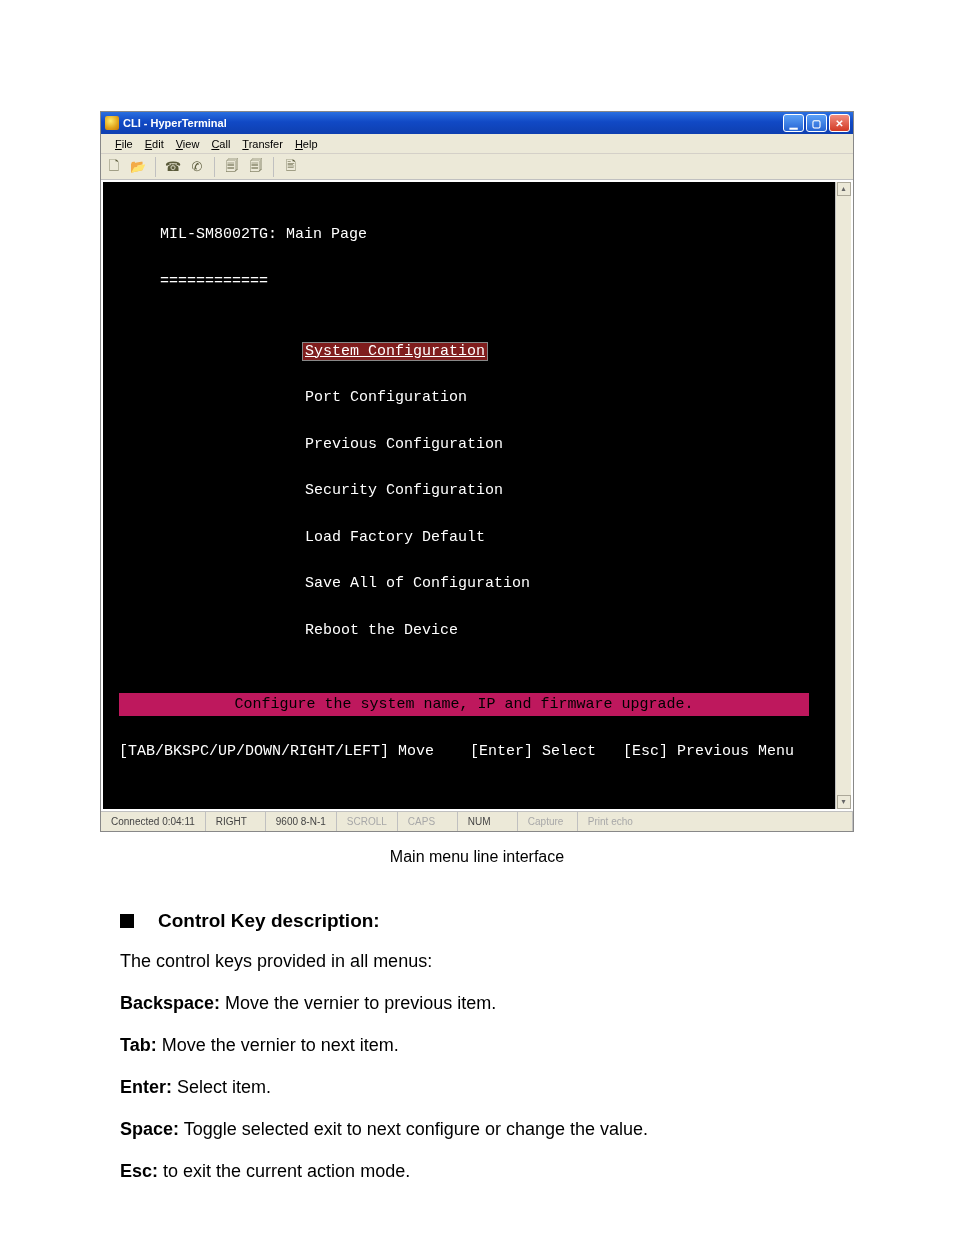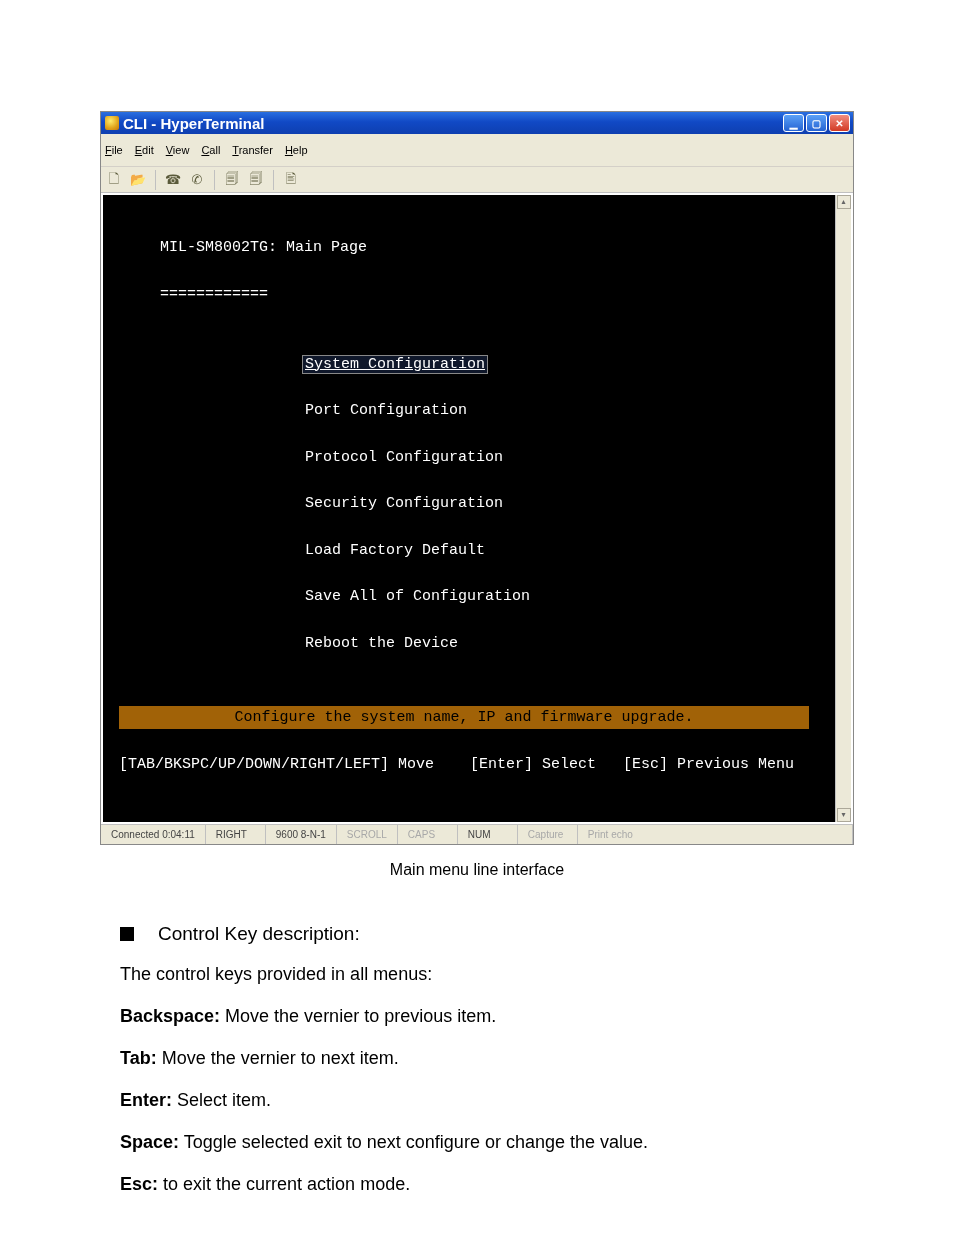--- a/index.html
+++ b/index.html
@@ -26,40 +26,40 @@
     padding: 0 3px 0 4px;
     font-weight: bold;
   }
   .titlebar .icon {
     width: 14px; height: 14px;
     background: radial-gradient(circle at 40% 35%, #ffec6a 0%, #e0a21a 60%, #c4760a 100%);
     border-radius: 2px;
     margin-right: 4px;
     display: inline-block;
   }
-  .titlebar .title { flex: 1; font-size: 15px; }
+  .titlebar .title { flex: 1; font-size: 11px; }
   .win-btns { display: flex; gap: 2px; }
   .win-btn {
     width: 21px; height: 18px;
     border: 1px solid #fff;
     border-radius: 3px;
     display: flex; align-items: center; justify-content: center;
     font-size: 10px; font-weight: bold;
     color: #fff;
   }
   .win-btn.min, .win-btn.max { background: linear-gradient(to bottom,#5ba1f7,#2563d3); }
   .win-btn.close { background: linear-gradient(to bottom,#f28e7f,#d23a24); }
 
   .menubar {
-    height: 33px;
+    height: 20px;
     background: #ece9d8;
     border-bottom: 1px solid #d4d0c8;
     display: flex;
     align-items: center;
-    padding-left: 4px;
+    padding-left: 14px;
     font-size: 11px;
   }
   .menubar .menuitem { margin-right: 12px; cursor: default; }
   .menubar .u { text-decoration: underline; }
 
   .toolbar {
     height: 26px;
     background: #ece9d8;
     border-bottom: 1px solid #c0c0c0;
     display: flex;
@@ -106,28 +106,28 @@
     border: 1px solid #aca899;
     font-size: 8px; line-height: 12px; text-align:center;
     color: #666;
   }
   .term-head { margin-left: 35px; }
   .term-underline { margin-left: 35px; }
   .term-menu { margin-left: 180px; }
   .term-menu .sel {
     color: #fff;
     text-decoration: underline;
-    background: #0f172a;
+    background: #7f1d1d;
     outline: 1px solid #888;
     padding: 0 2px;
     margin-left: -2px;
   }
   .term-hint-wrap { margin-top: 28px; }
   .term-hint {
-    background: #a16207;
+    background: #be185d;
     color: #000;
     display: inline-block;
     width: 690px;
     padding: 0 4px;
     margin-left: -6px;
     text-align: center;
   }
   .term-nav { margin-left: -6px; }
 
   .statusbar {
@@ -155,21 +155,21 @@
     margin-top: 16px;
   }
   .doc { margin-top: 44px; font-size: 18px; }
   .bullet-line { margin-left: 20px; display:flex; align-items:center; }
   .square {
     width: 14px; height: 14px;
     background: #000;
     margin-right: 24px;
     flex-shrink:0;
   }
-  .bullet-title { font-weight: normal; font-size: 19px; text-align: right; }
+  .bullet-title { font-weight: bold; font-size: 19px; text-align: right; }
   .doc p { margin-top: 14px; line-height: 1.55; margin-left: 20px; }
   .doc p.first { margin-top: 16px; }
   .doc p b { font-weight: bold; }
 </style>
 </head>
 <body>
 
 <div class="window">
 
   <div class="titlebar">
@@ -204,21 +204,21 @@
     <span class="tbbtn">🖹</span>
   </div>
 
   <div class="terminal-wrap">
     <div class="terminal">
 <div class="term-head">MIL-SM8002TG: Main Page</div>
 <div class="term-underline">============</div>
 
 <div class="term-menu"><span class="sel">System Configuration</span></div>
 <div class="term-menu">Port Configuration</div>
-<div class="term-menu">Protocol Configuration</div>
+<div class="term-menu">Previous Configuration</div>
 <div class="term-menu">Security Configuration</div>
 <div class="term-menu">Load Factory Default</div>
 <div class="term-menu">Save All of Configuration</div>
 <div class="term-menu">Reboot the Device</div>
 <div class="term-hint-wrap"><span class="term-hint">Configure the system name, IP and firmware upgrade.</span></div>
 <div class="term-nav">[TAB/BKSPC/UP/DOWN/RIGHT/LEFT] Move    [Enter] Select   [Esc] Previous Menu</div>
     </div>
     <div class="vscroll">
       <div class="arrow">▴</div>
       <div class="arrow">▾</div>

